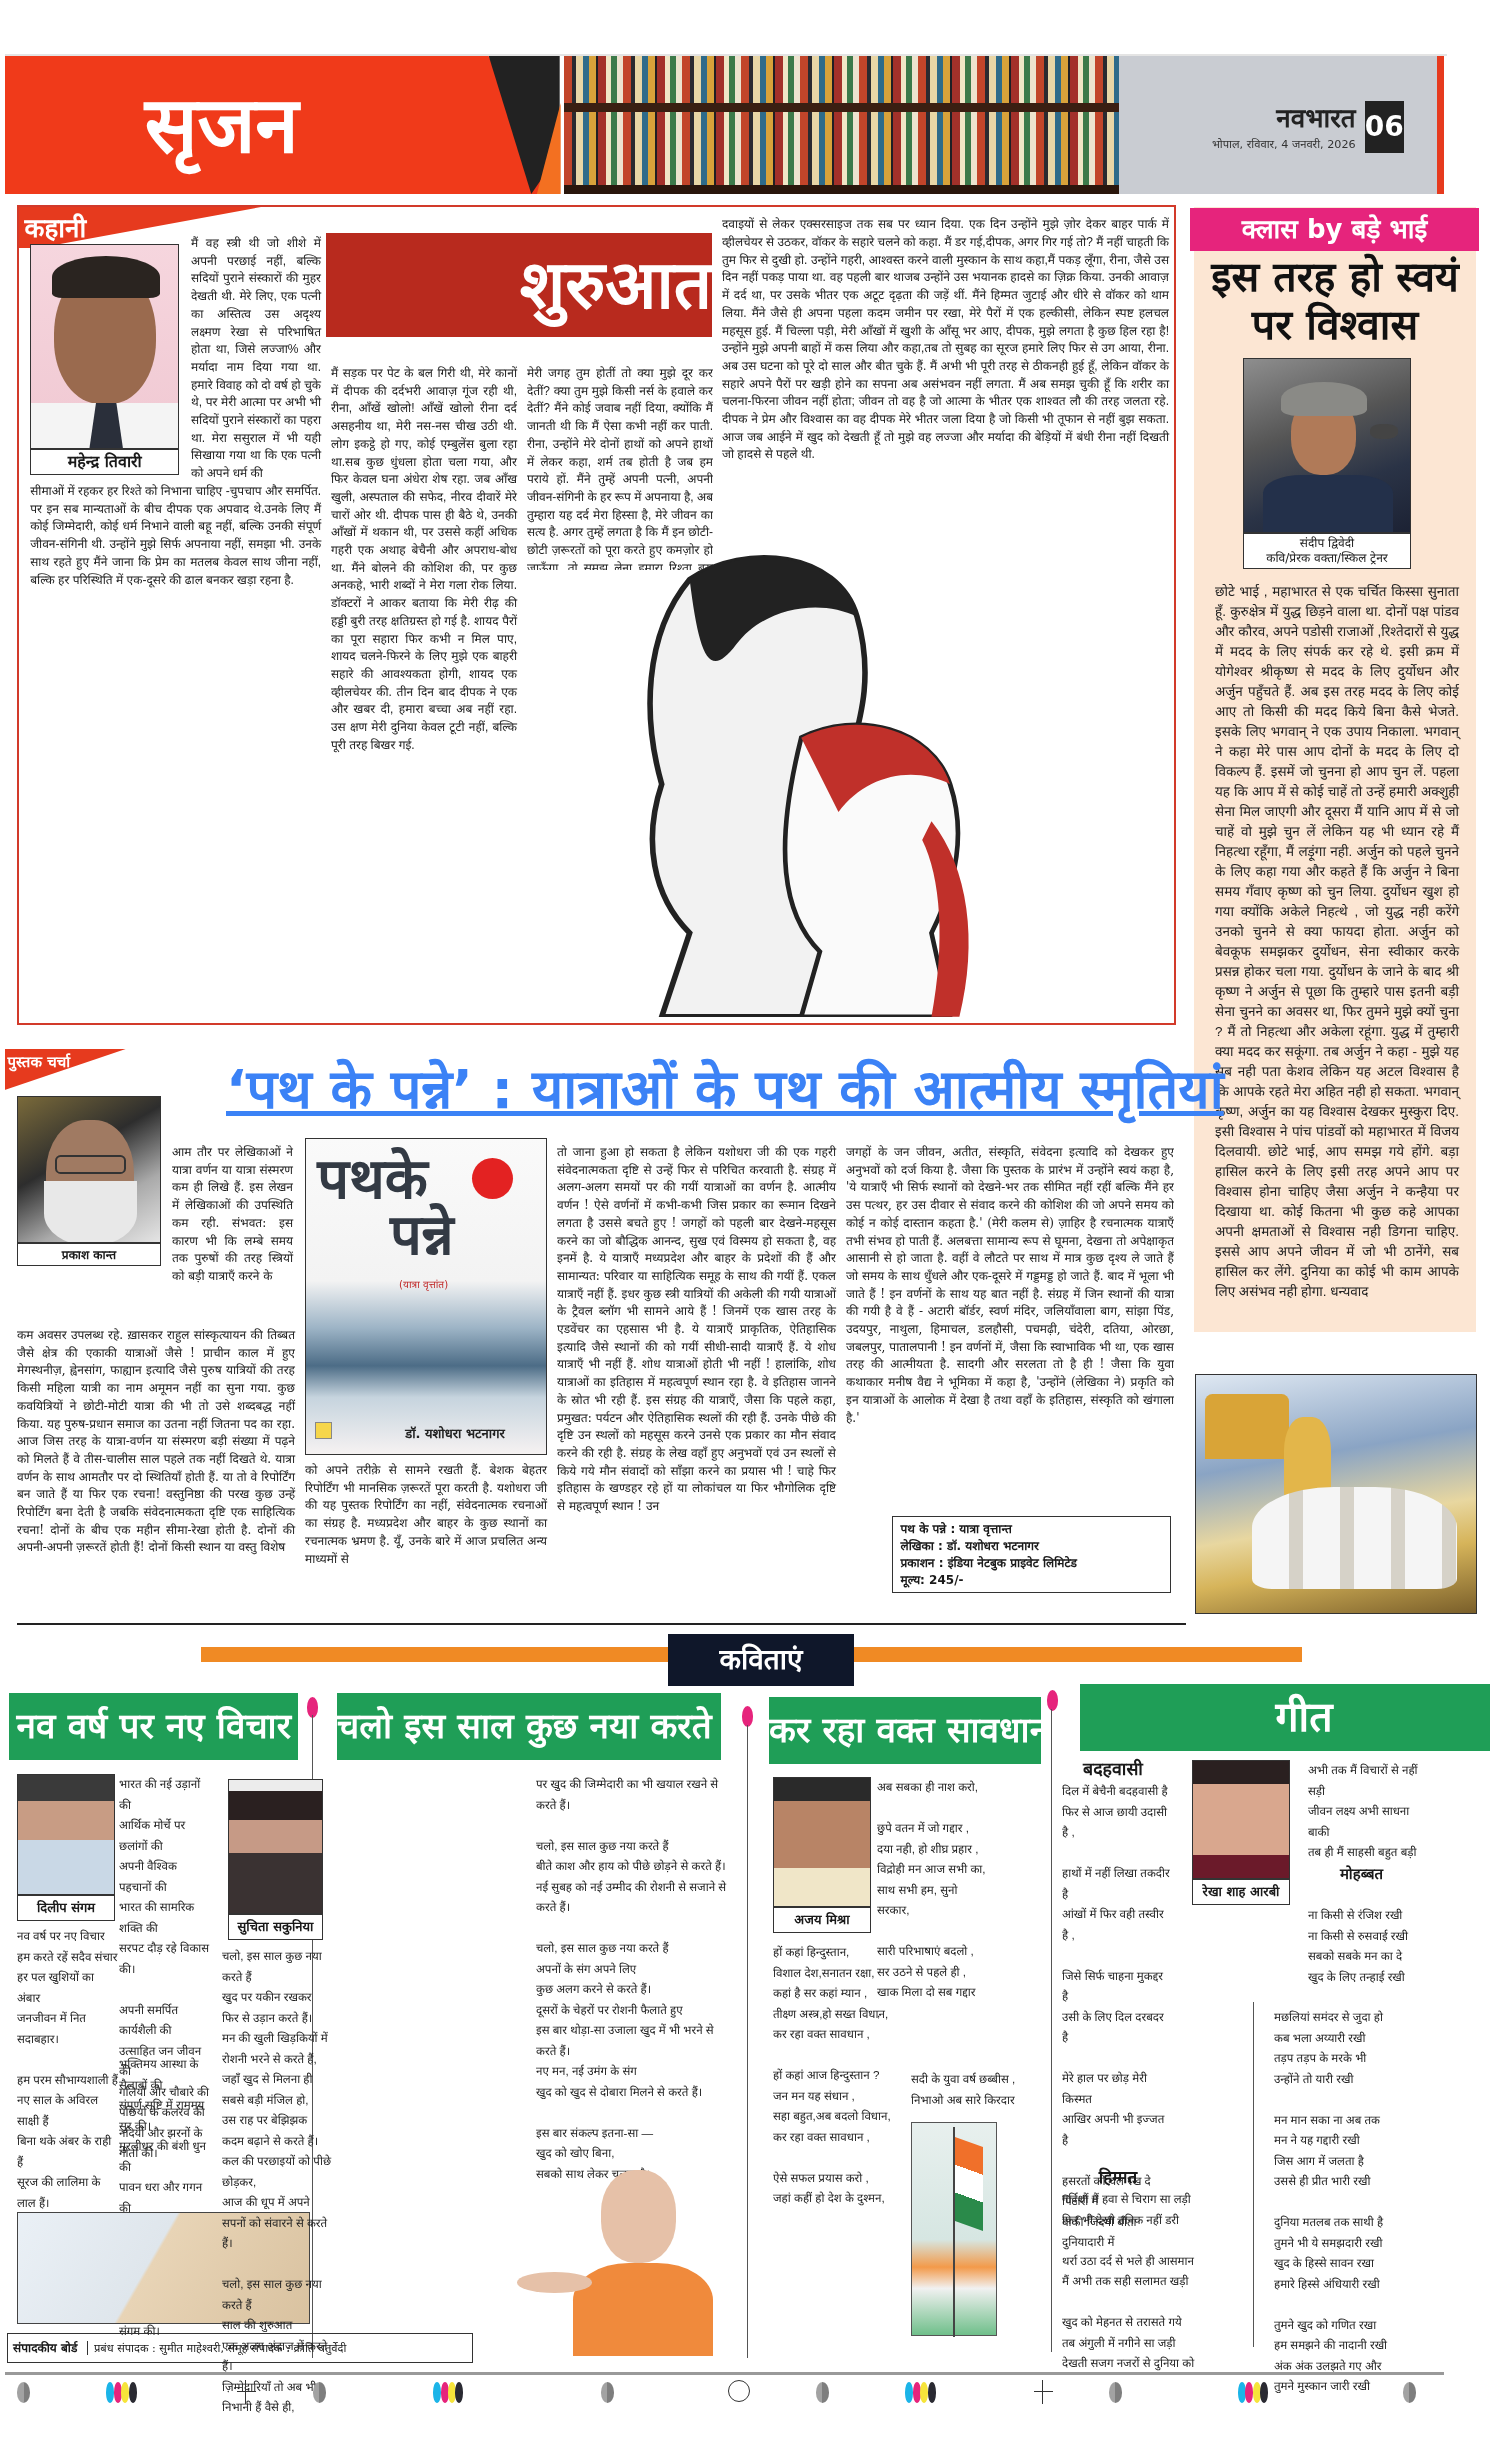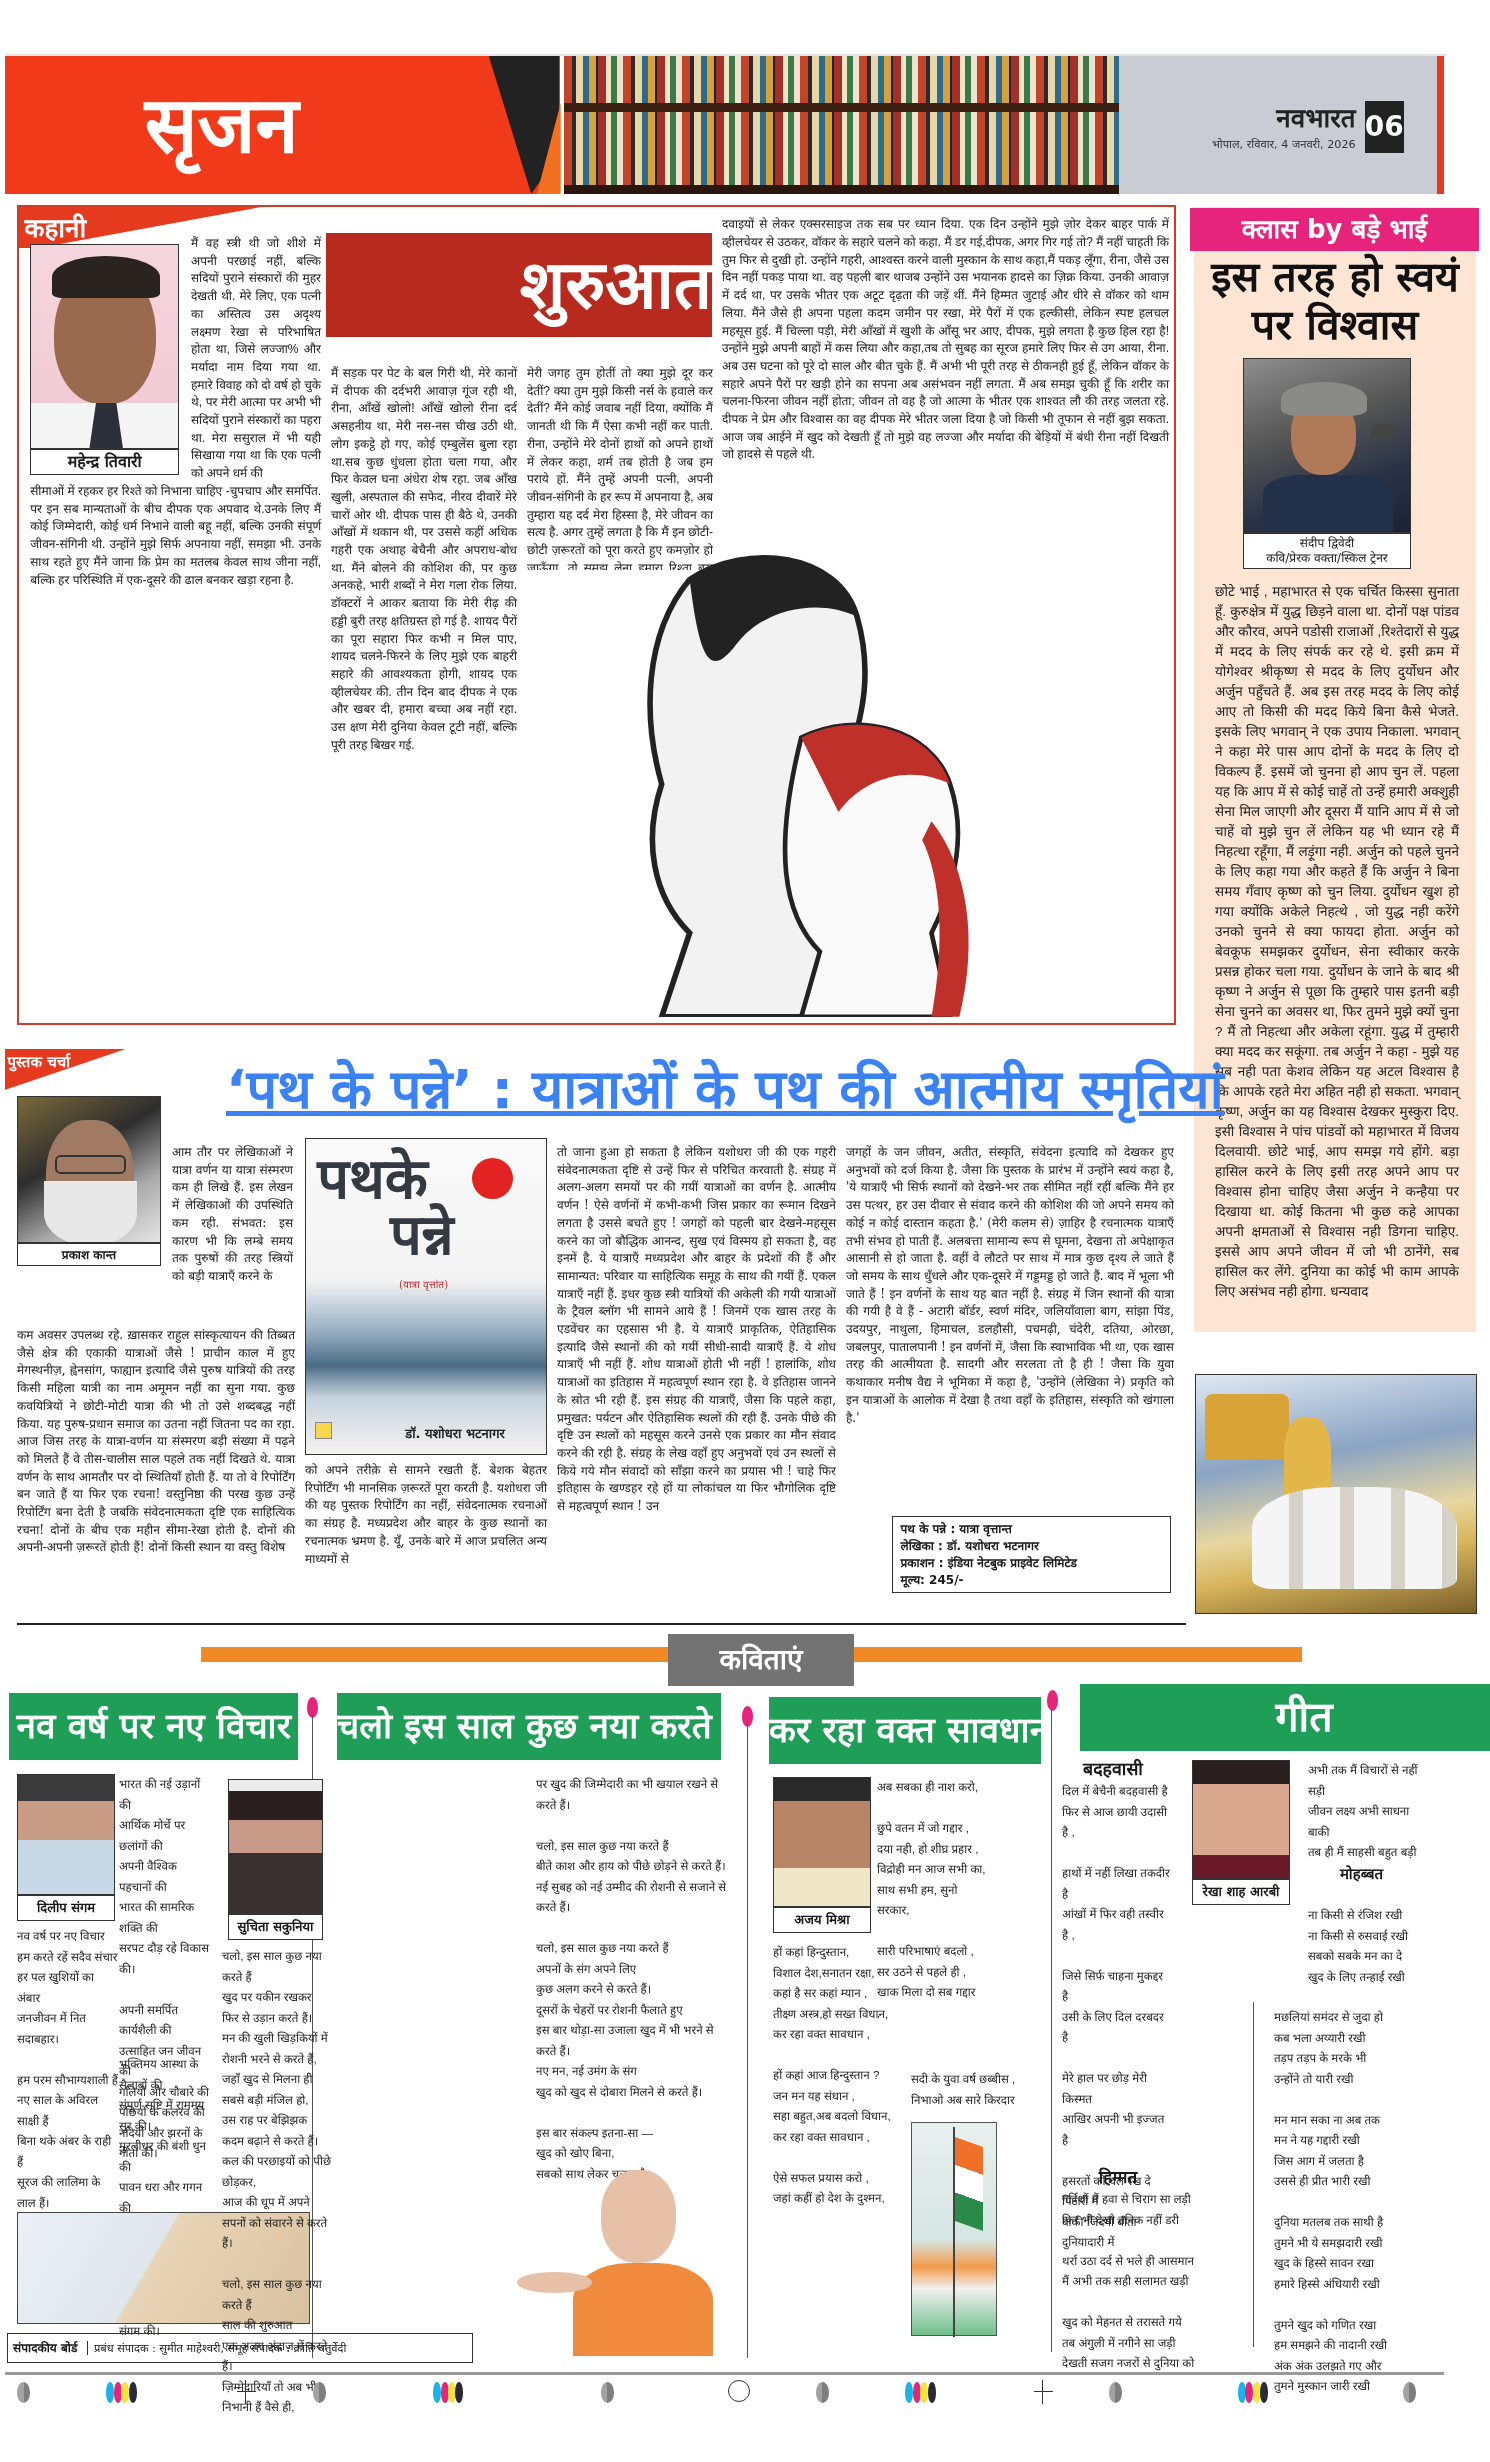--- a/index.html
+++ b/index.html
@@ -54,21 +54,21 @@
   #book-logo { left: 9.3px; top: 283px; width: 17px; height: 17px; background: #f6d64a; border: 0.9px solid #888; }
   #review-col1b { left: 305px; top: 1462px; width: 242px; }
   #review-col2 { left: 557px; top: 1144px; width: 279px; }
   #review-col3 { left: 846px; top: 1144px; width: 328px; }
   #book-info { left: 892px; top: 1516px; width: 279px; border: 0.9px solid #333; padding: 3.7px 7.5px; font-size: 12px; line-height: 17px; font-weight: bold; }
   #review-rule { left: 17px; top: 1623px; width: 1169px; height: 1.9px; background: #222; }
 
   
   #poems-bar1 { left: 201px; top: 1647px; width: 475px; height: 15px; background: #f08a24; }
   #poems-bar2 { left: 850px; top: 1647px; width: 452px; height: 15px; background: #f08a24; }
-  #poems-head { left: 668px; top: 1634px; width: 186px; height: 52px; background: #737373; color: #fff; text-align: center; font-size: 28px; font-weight: bold; line-height: 52px; }
+  #poems-head { left: 668px; top: 1634px; width: 186px; height: 52px; background: #0f172a; color: #fff; text-align: center; font-size: 28px; font-weight: bold; line-height: 52px; }
   .poem-head { height: 67px; background: #1f9e57; color: #fff; text-align: center; font-size: 35px; font-weight: bold; line-height: 67px; white-space: nowrap; overflow: hidden; }
   #ph1 { left: 9.3px; top: 1693px; width: 289px; }
   #ph2 { left: 337px; top: 1693px; width: 384px; }
   #ph3 { left: 769px; top: 1697px; width: 272px; }
   #ph4 { left: 1080px; top: 1684px; width: 448px; }
   .pin { width: 11.2px; height: 20.5px; border-radius: 50%; background: #e6247c; }
   .vline { width: 0.9px; background: #555; }
   .ptxt { font-family: "Liberation Sans", "DejaVu Sans", sans-serif; font-size: 11.6px; line-height: 20.5px; color: #222; white-space: pre-line; }
   .photo-box { border: 0.9px solid #333; overflow: hidden; }
   .name-box { border: 0.9px solid #333; background: #fff; text-align: center; font-size: 13px; font-weight: bold; line-height: 24px; }

